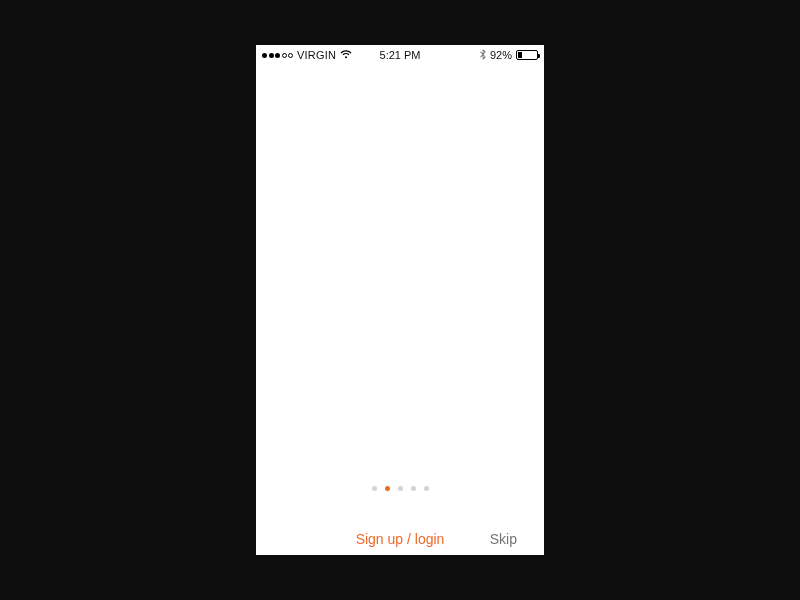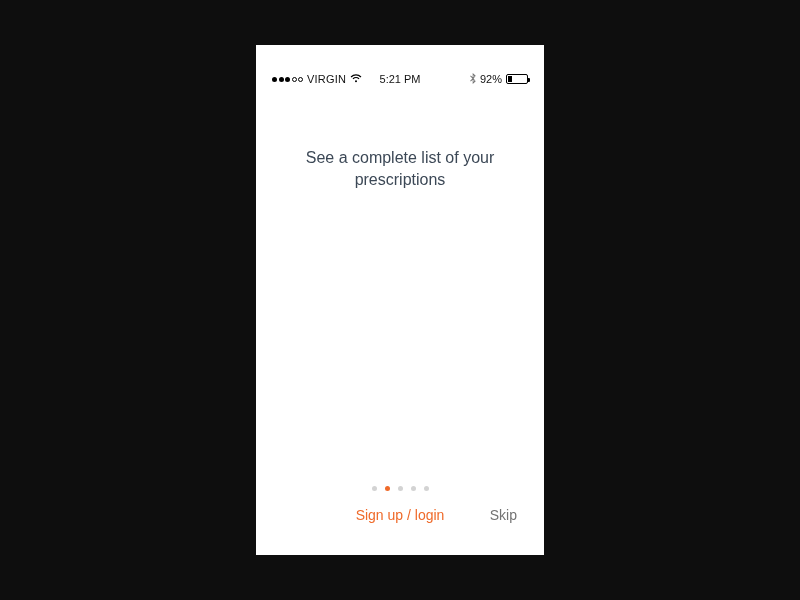--- a/index.html
+++ b/index.html
@@ -18,25 +18,24 @@
     display: flex;
     flex-direction: column;
     position: relative;
   }
   
   .status-bar {
     height: 20px;
     display: flex;
     align-items: center;
     justify-content: space-between;
-    padding: 0 16px;
+    padding: 0 6px;
     font-size: 11px;
     color: #111;
     font-weight: 400;
-    margin-top: 24px;
   }
   .status-left { display: flex; align-items: center; gap: 4px; }
   .signal-dots { display: flex; gap: 1.5px; align-items: center; }
   .dot-f { width: 5px; height: 5px; border-radius: 50%; background: #000; }
   .dot-e { width: 5px; height: 5px; border-radius: 50%; border: 0.7px solid #000; background: transparent; }
   .wifi-icon { display: inline-block; }
   .status-center {
     position: absolute;
     left: 50%;
     transform: translateX(-50%);
@@ -91,21 +90,21 @@
     margin-bottom: 16px;
   }
   .pdot {
     width: 5px; height: 5px; border-radius: 50%;
     background: #d3d3d3;
   }
   .pdot.active { background: #ef6a2a; }
 
   .bottom-bar {
     display: flex;
-    align-items: flex-start;
+    align-items: flex-end;
     justify-content: center;
     position: relative;
     height: 40px;
     margin-bottom: 8px;
   }
   .signup {
     font-size: 14px;
     color: #ef6a2a;
     background: none;
     border: none;
@@ -152,21 +151,20 @@
           </svg>
       </span>
       <span>92%</span>
       <span class="battery">
           <span class="battery-fill"></span>
         </span>
     </div>
   </div>
 
   <div class="content">
-    <div class="headline">See a complete list of your prescriptions</div>
     <div class="spacer"></div>
     <div class="pager">
       <span class="pdot"></span>
       <span class="pdot active"></span>
       <span class="pdot"></span>
       <span class="pdot"></span>
       <span class="pdot"></span>
     </div>
     <div class="bottom-bar">
       <button class="signup">Sign up / login</button>

